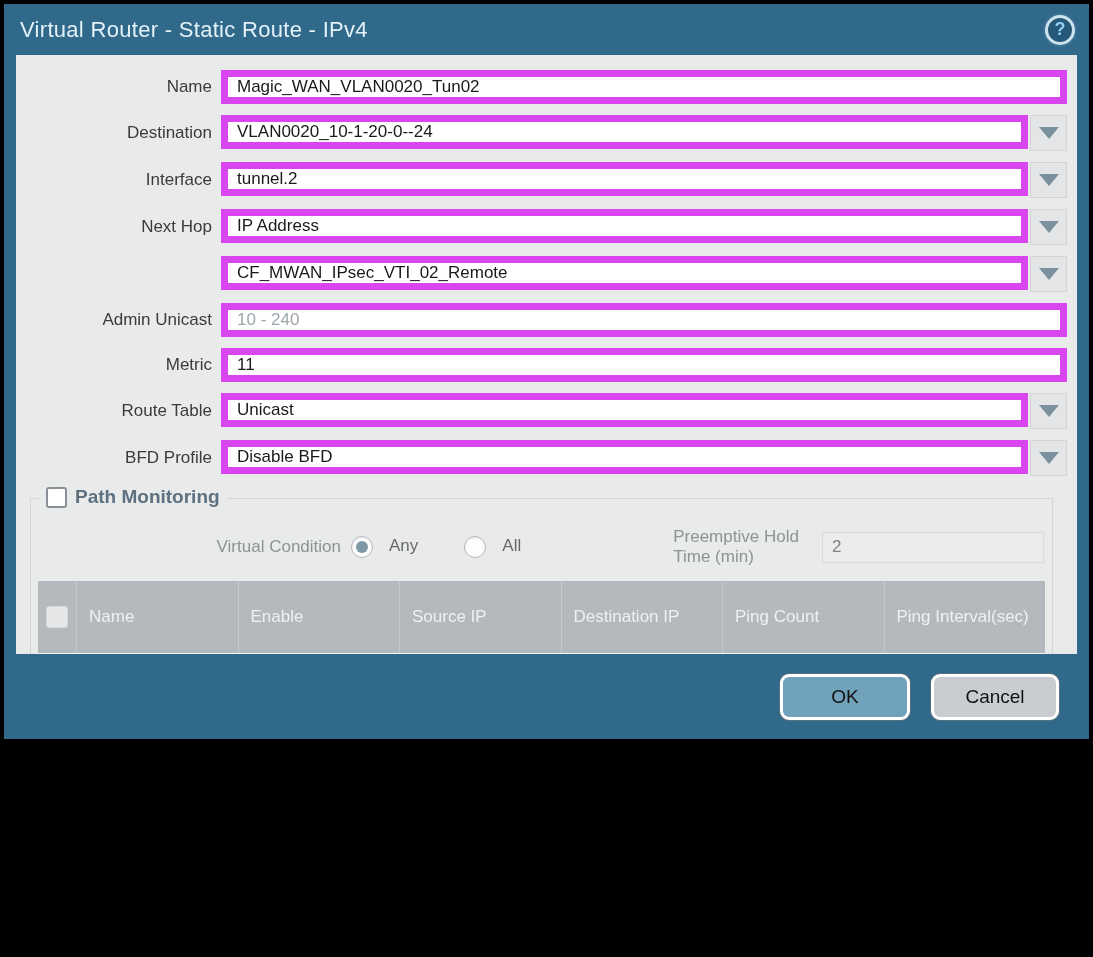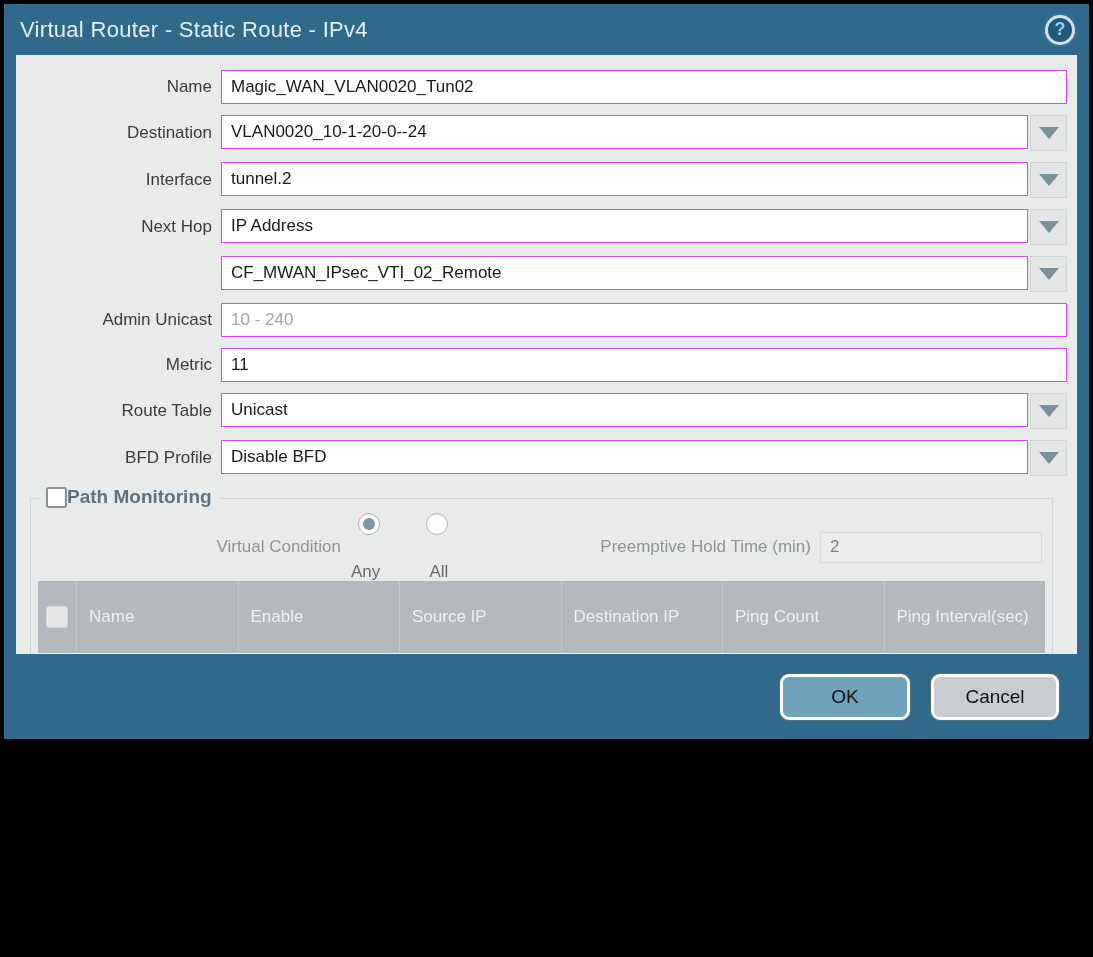--- a/index.html
+++ b/index.html
@@ -13,37 +13,37 @@
   .title { color:#e3f1f8; font-size:22px; font-weight:400; letter-spacing:.3px; }
   .help-icon { width:30px; height:30px; border-radius:50%; background:#26587a; border:3px solid #cfe3ee;
                color:#8fd0f2; font-size:18px; font-weight:bold; display:flex; align-items:center; justify-content:center;
                cursor:pointer; box-shadow:0 0 0 2px #3b7294; }
 
   .content { flex:1; margin:0 12px; background:#e9eaea; padding:15px 10px 0 0; overflow:hidden; }
 
   .form-row { display:flex; align-items:center; margin-bottom:11px; }
   .form-label { width:205px; text-align:right; padding-right:9px; font-size:17px; color:#3b3b3b; flex:none; }
   .field { flex:1; display:flex; align-items:stretch; }
-  .tb { flex:1; height:34px; border:1px solid #d946ef; background:#fff; font-family:"Liberation Sans",sans-serif;
+  .tb { flex:1; height:34px; border:7px solid #d946ef; background:#fff; font-family:"Liberation Sans",sans-serif;
         font-size:17px; color:#1a1a1a; padding:0 9px; outline:none; min-width:0; }
   .tb::placeholder { color:#9da6ab; }
   .dd-btn { flex:none; width:37px; height:36px; margin-left:2px; background:#e4e5e6; border:1px solid #d2d4d5;
             display:flex; align-items:center; justify-content:center; cursor:pointer; }
   .dd-arrow { width:0; height:0; border-left:10px solid transparent; border-right:10px solid transparent;
               border-top:12px solid #7b909d; }
 
   fieldset.pm { margin:22px 14px 0 14px; border:1px solid #d4d5d6; position:relative; height:362px; }
-  .legend { position:absolute; top:-13px; left:8px; background:#e9eaea; padding:0 7px; display:flex; align-items:center; gap:0; }
+  .legend { position:absolute; top:-13px; left:8px; background:#e9eaea; padding:0 7px; display:flex; align-items:center; gap:8px; }
   .cb { width:21px; height:21px; background:#fff; border:2px solid #8a9097; border-radius:3px; cursor:pointer; }
   .legend-text { font-size:19px; font-weight:bold; color:#5d7180; }
 
   .fc-row { display:flex; align-items:center; margin:30px 8px 0 0; height:36px; }
   .fc-label { width:320px; text-align:right; padding-right:10px; font-size:17px; color:#8f9396; flex:none; }
   .radio-group { display:flex; align-items:center; gap:14px; }
-  .radio-item { display:flex; align-items:flex-end; gap:27px; margin-right:32px;flex-direction:column; }
+  .radio-item { display:flex; align-items:flex-start; gap:16px; margin-right:32px; }
   .radio { width:22px; height:22px; border-radius:50%; background:#fdfdfd; border:1px solid #b5b8ba;
            display:flex; align-items:center; justify-content:center; box-shadow:inset 0 1px 2px rgba(0,0,0,.08); }
   .radio .dot { width:12px; height:12px; border-radius:50%; background:#7f98a8; display:none; }
   .radio.sel .dot { display:block; }
   .radio-label { font-size:17px; color:#67696b; }
   .pht-label { font-size:17px; color:#8f9396; margin-left:120px; }
   .tb-dis { width:222px; height:31px; background:#ececec; border:1px solid #d9dada; color:#7e8285;
             font-size:17px; padding:0 9px; margin-left:9px; font-family:"Liberation Sans",sans-serif; }
 
   .pm-table { margin:16px 7px 0 7px; }

